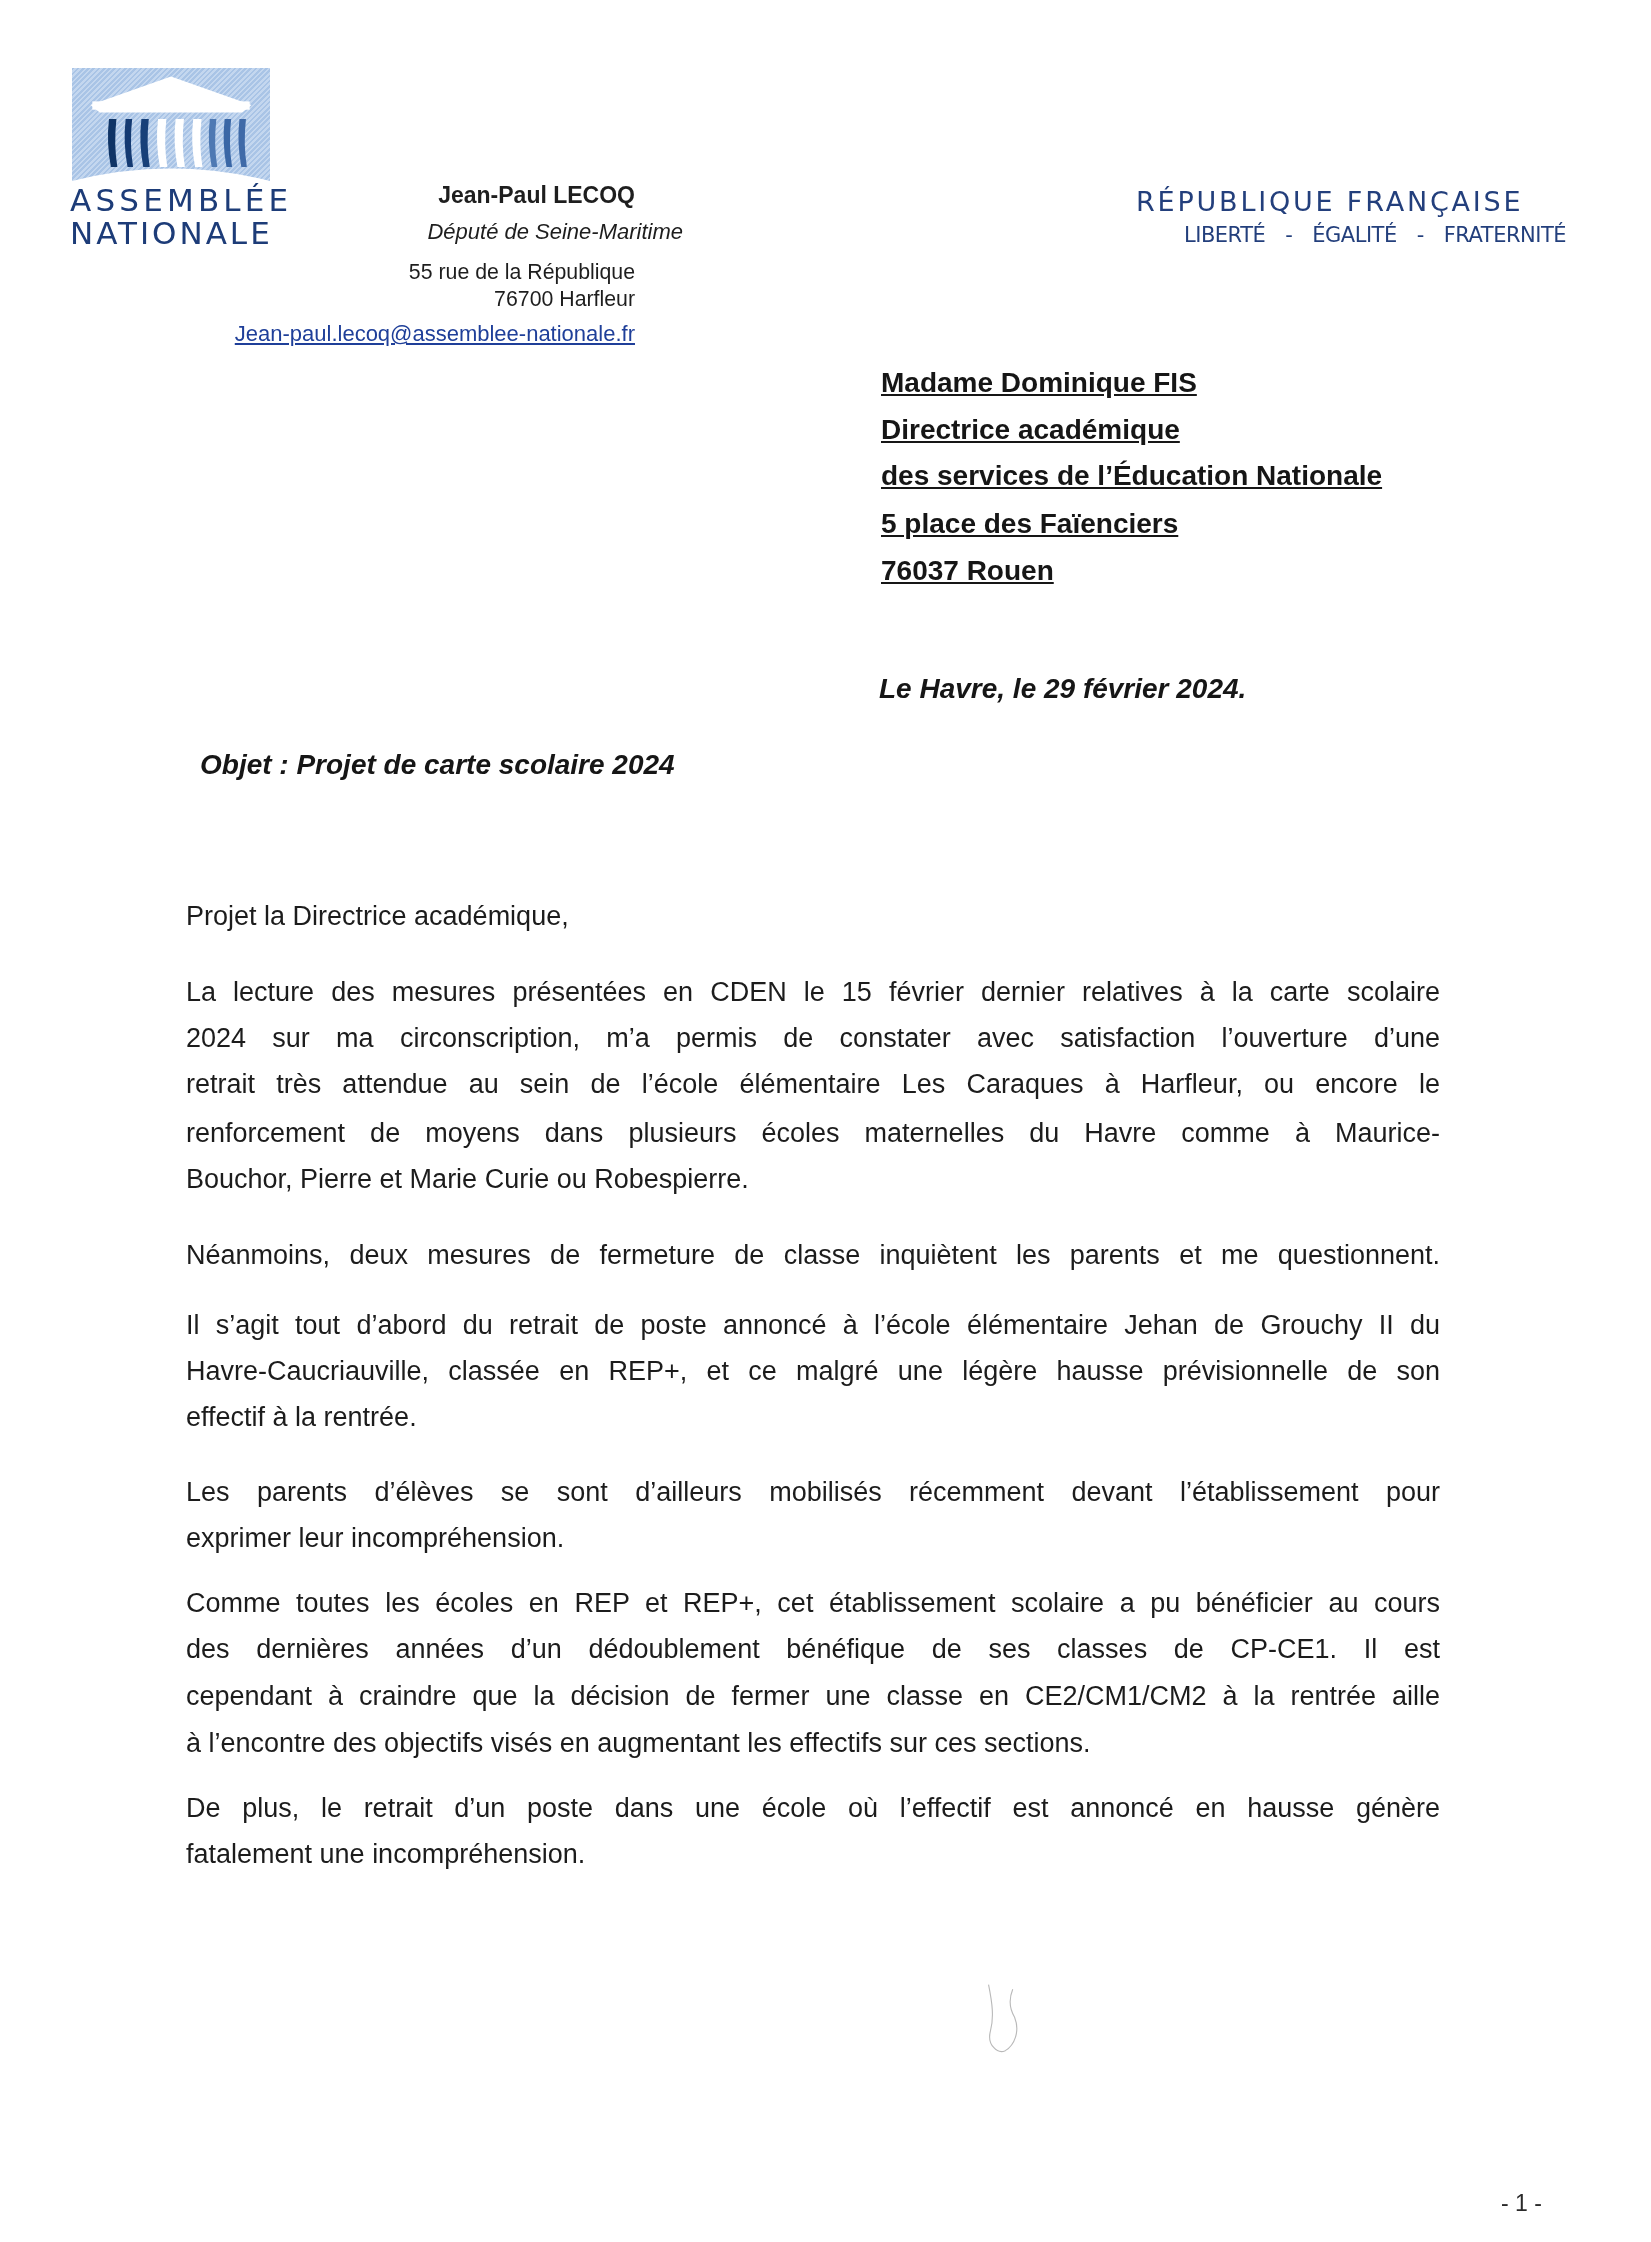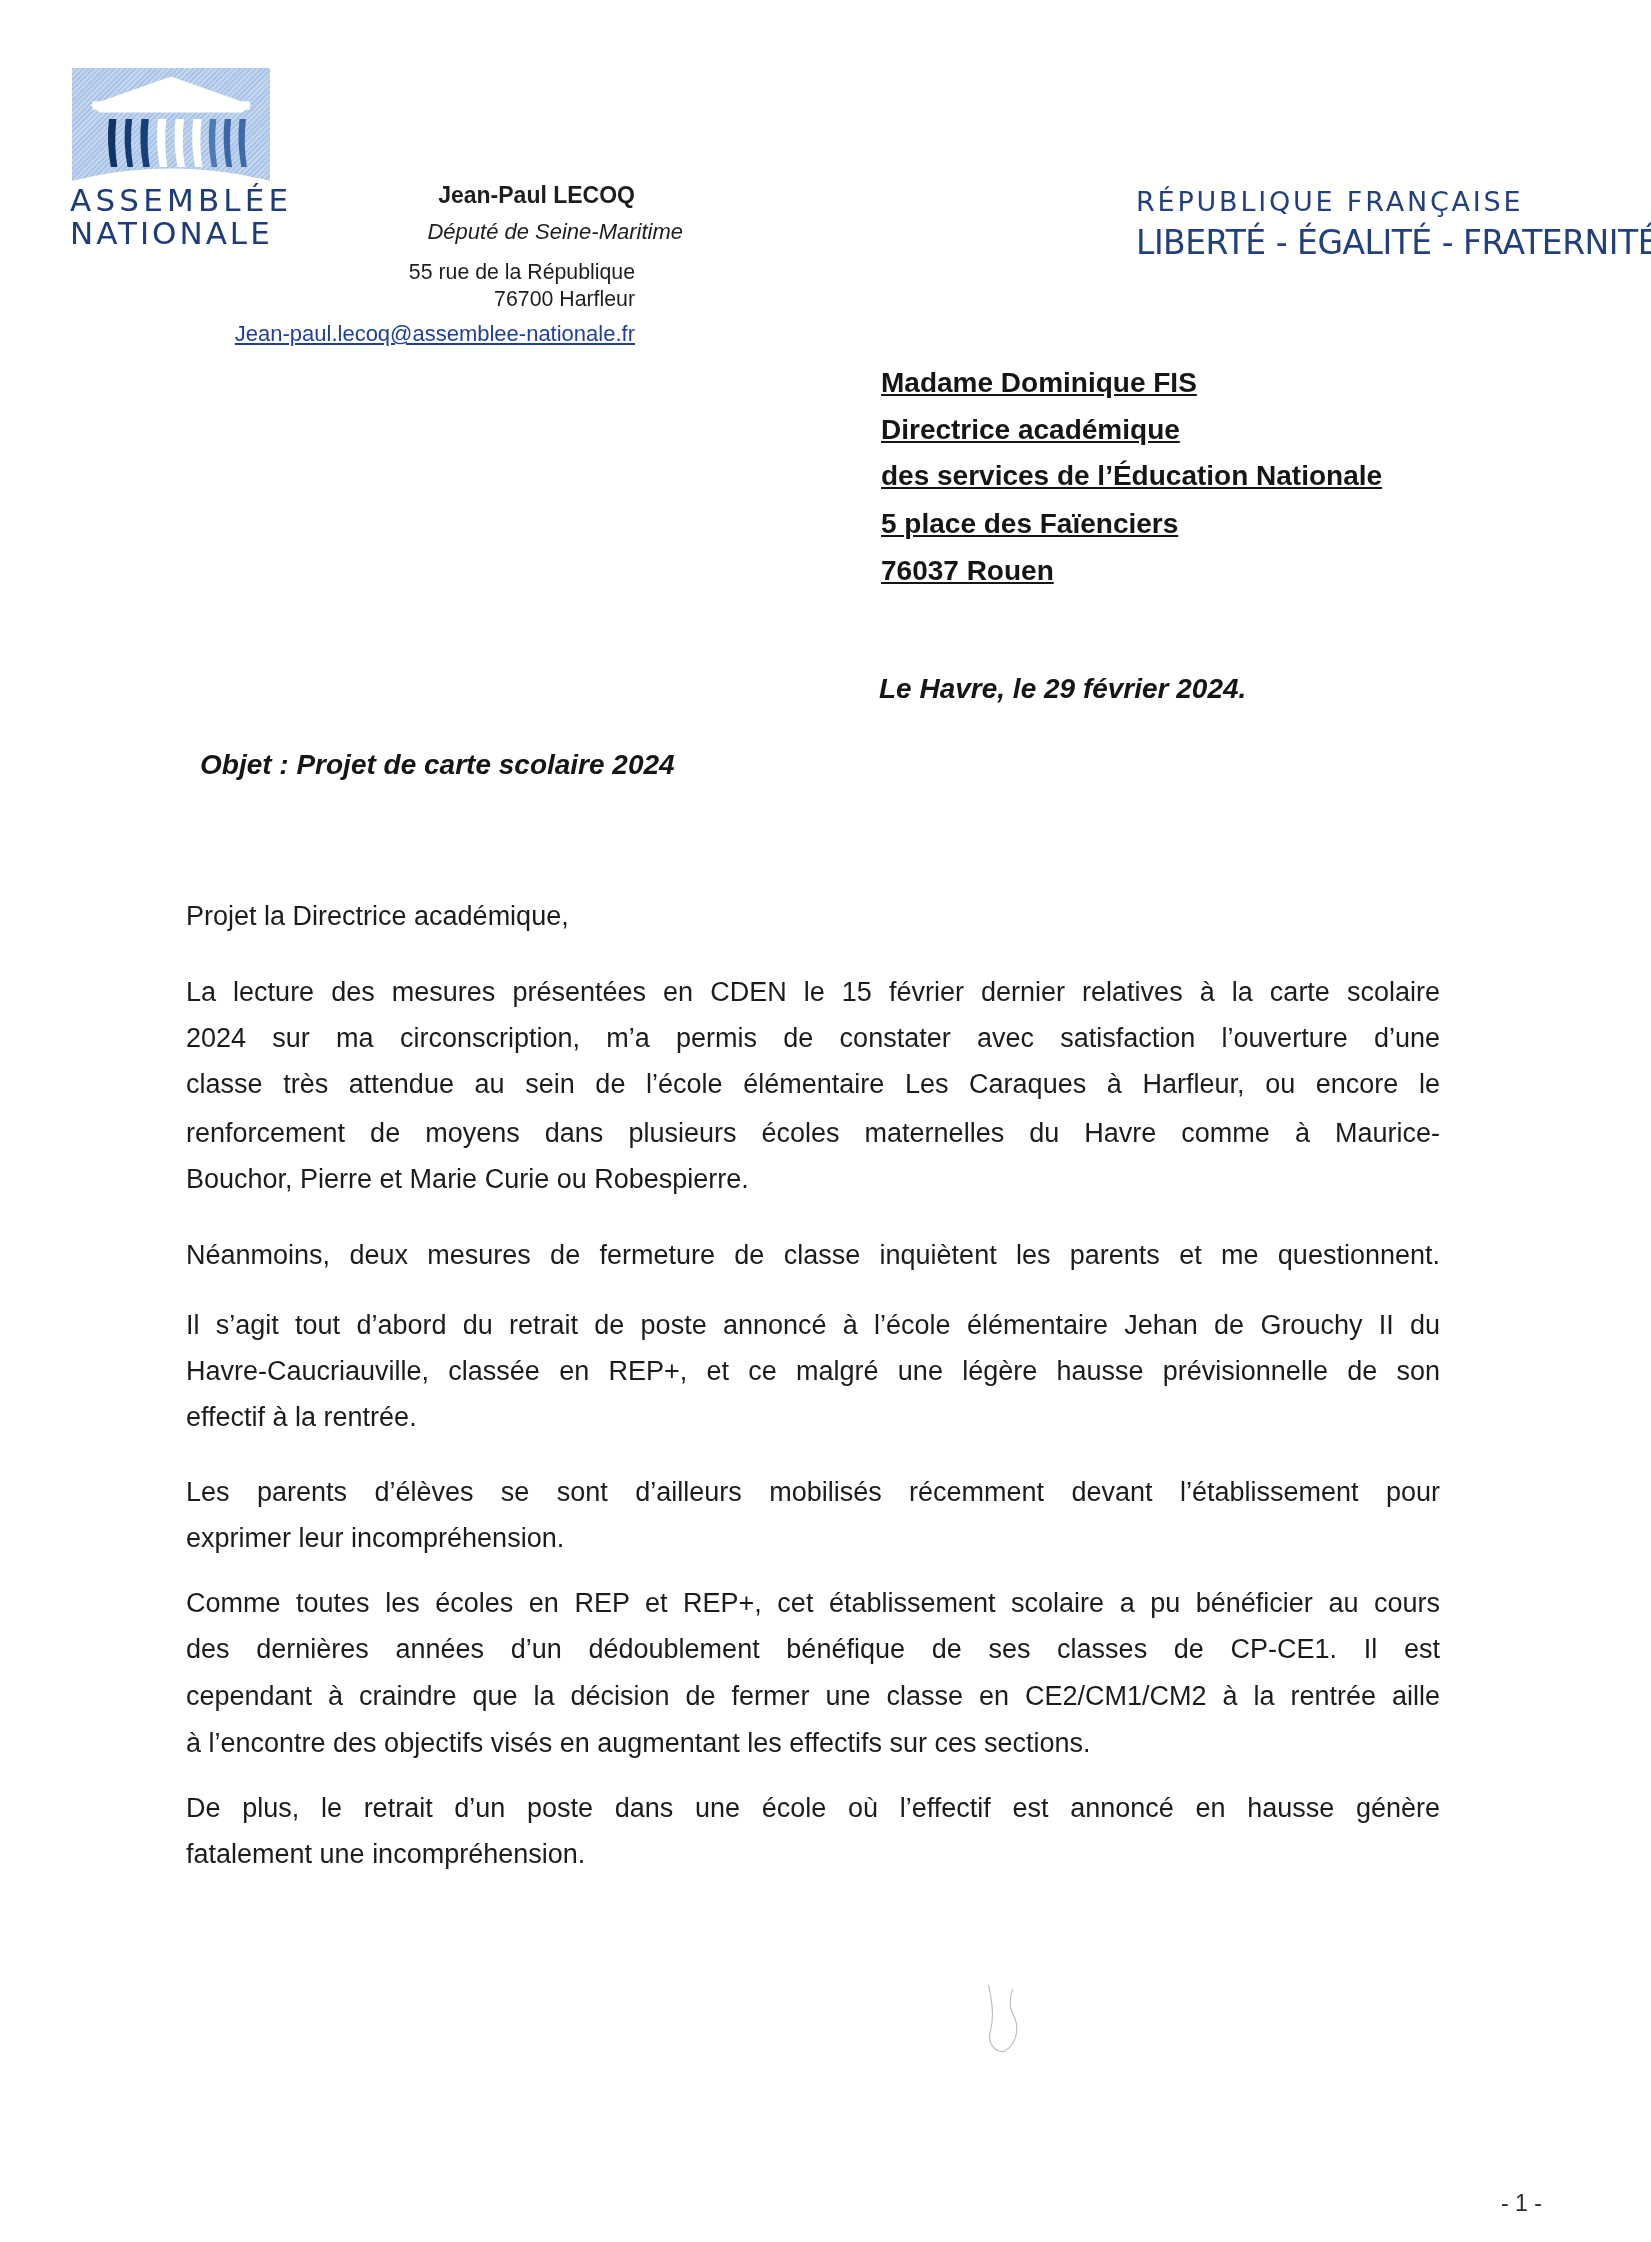--- a/index.html
+++ b/index.html
@@ -16,21 +16,21 @@
   .sender { position: absolute; left: 213px; width: 422px; text-align: right; white-space: nowrap; color: #1e1e1e; }
   #sender-name { top: 182px; font-size: 23px; font-weight: bold; }
   #sender-title { top: 219px; font-size: 22px; font-style: italic; padding-left: 48px; }
   #sender-addr1 { top: 260px; font-size: 21.3px; }
   #sender-addr2 { top: 287px; font-size: 21.3px; }
   #sender-email { top: 321px; font-size: 22px; color: #1f3f99; text-decoration: underline; cursor: pointer; }
 
   
   .rep { position: absolute; left: 1136px; width: 382px; text-align: justify; text-align-last: justify; white-space: nowrap; color: #233f7c; font-family: "DejaVu Sans", sans-serif; }
   #rep-line1 { top: 186px; font-size: 27px; letter-spacing: 2.8px; }
-  #rep-line2 { top: 223px; font-size: 33px; letter-spacing: -0.5px; }
+  #rep-line2 { top: 223px; font-size: 21px; letter-spacing: -0.5px; margin-left: 48px; }
 
   
   .recipient { position: absolute; left: 881px; font-size: 28px; font-weight: bold; white-space: nowrap; color: #161616; line-height: 1; text-decoration: underline; }
 
   #date-line { position: absolute; left: 879px; top: 673px; font-size: 28px; font-weight: bold; font-style: italic; white-space: nowrap; color: #161616; }
   #object-line { position: absolute; left: 200px; top: 749px; font-size: 28px; font-weight: bold; font-style: italic; white-space: nowrap; color: #161616; }
 
   
   .bline { position: absolute; left: 186px; width: 1254px; font-size: 27px; line-height: 1; color: #1c1c1c; white-space: nowrap; }
   .bline.j { text-align: justify; text-align-last: justify; }
@@ -83,21 +83,21 @@
 <div id="date-line">Le Havre, le 29 février 2024.</div>
 
 <div id="object-line">Objet : Projet de carte scolaire 2024</div>
 
 <div id="salutation">Projet la Directrice académique,</div>
 
 <div>
   <div>
     <div class="bline j" style="top:979px">La lecture des mesures présentées en CDEN le 15 février dernier relatives à la carte scolaire</div>
     <div class="bline j" style="top:1025px">2024 sur ma circonscription, m’a permis de constater avec satisfaction l’ouverture d’une</div>
-    <div class="bline j" style="top:1071px">classe très attendue au sein de l’école élémentaire Les Caraques à Harfleur, ou encore le</div>
+    <div class="bline j" style="top:1071px">retrait très attendue au sein de l’école élémentaire Les Caraques à Harfleur, ou encore le</div>
     <div class="bline j" style="top:1120px">renforcement de moyens dans plusieurs écoles maternelles du Havre comme à Maurice-</div>
     <div class="bline" style="top:1166px">Bouchor, Pierre et Marie Curie ou Robespierre.</div>
   </div>
   <div>
     <div class="bline j" style="top:1242px">Néanmoins, deux mesures de fermeture de classe inquiètent les parents et me questionnent.</div>
   </div>
   <div>
     <div class="bline j" style="top:1312px">Il s’agit tout d’abord du retrait de poste annoncé à l’école élémentaire Jehan de Grouchy II du</div>
     <div class="bline j" style="top:1358px">Havre-Caucriauville, classée en REP+, et ce malgré une légère hausse prévisionnelle de son</div>
     <div class="bline" style="top:1404px">effectif à la rentrée.</div>

